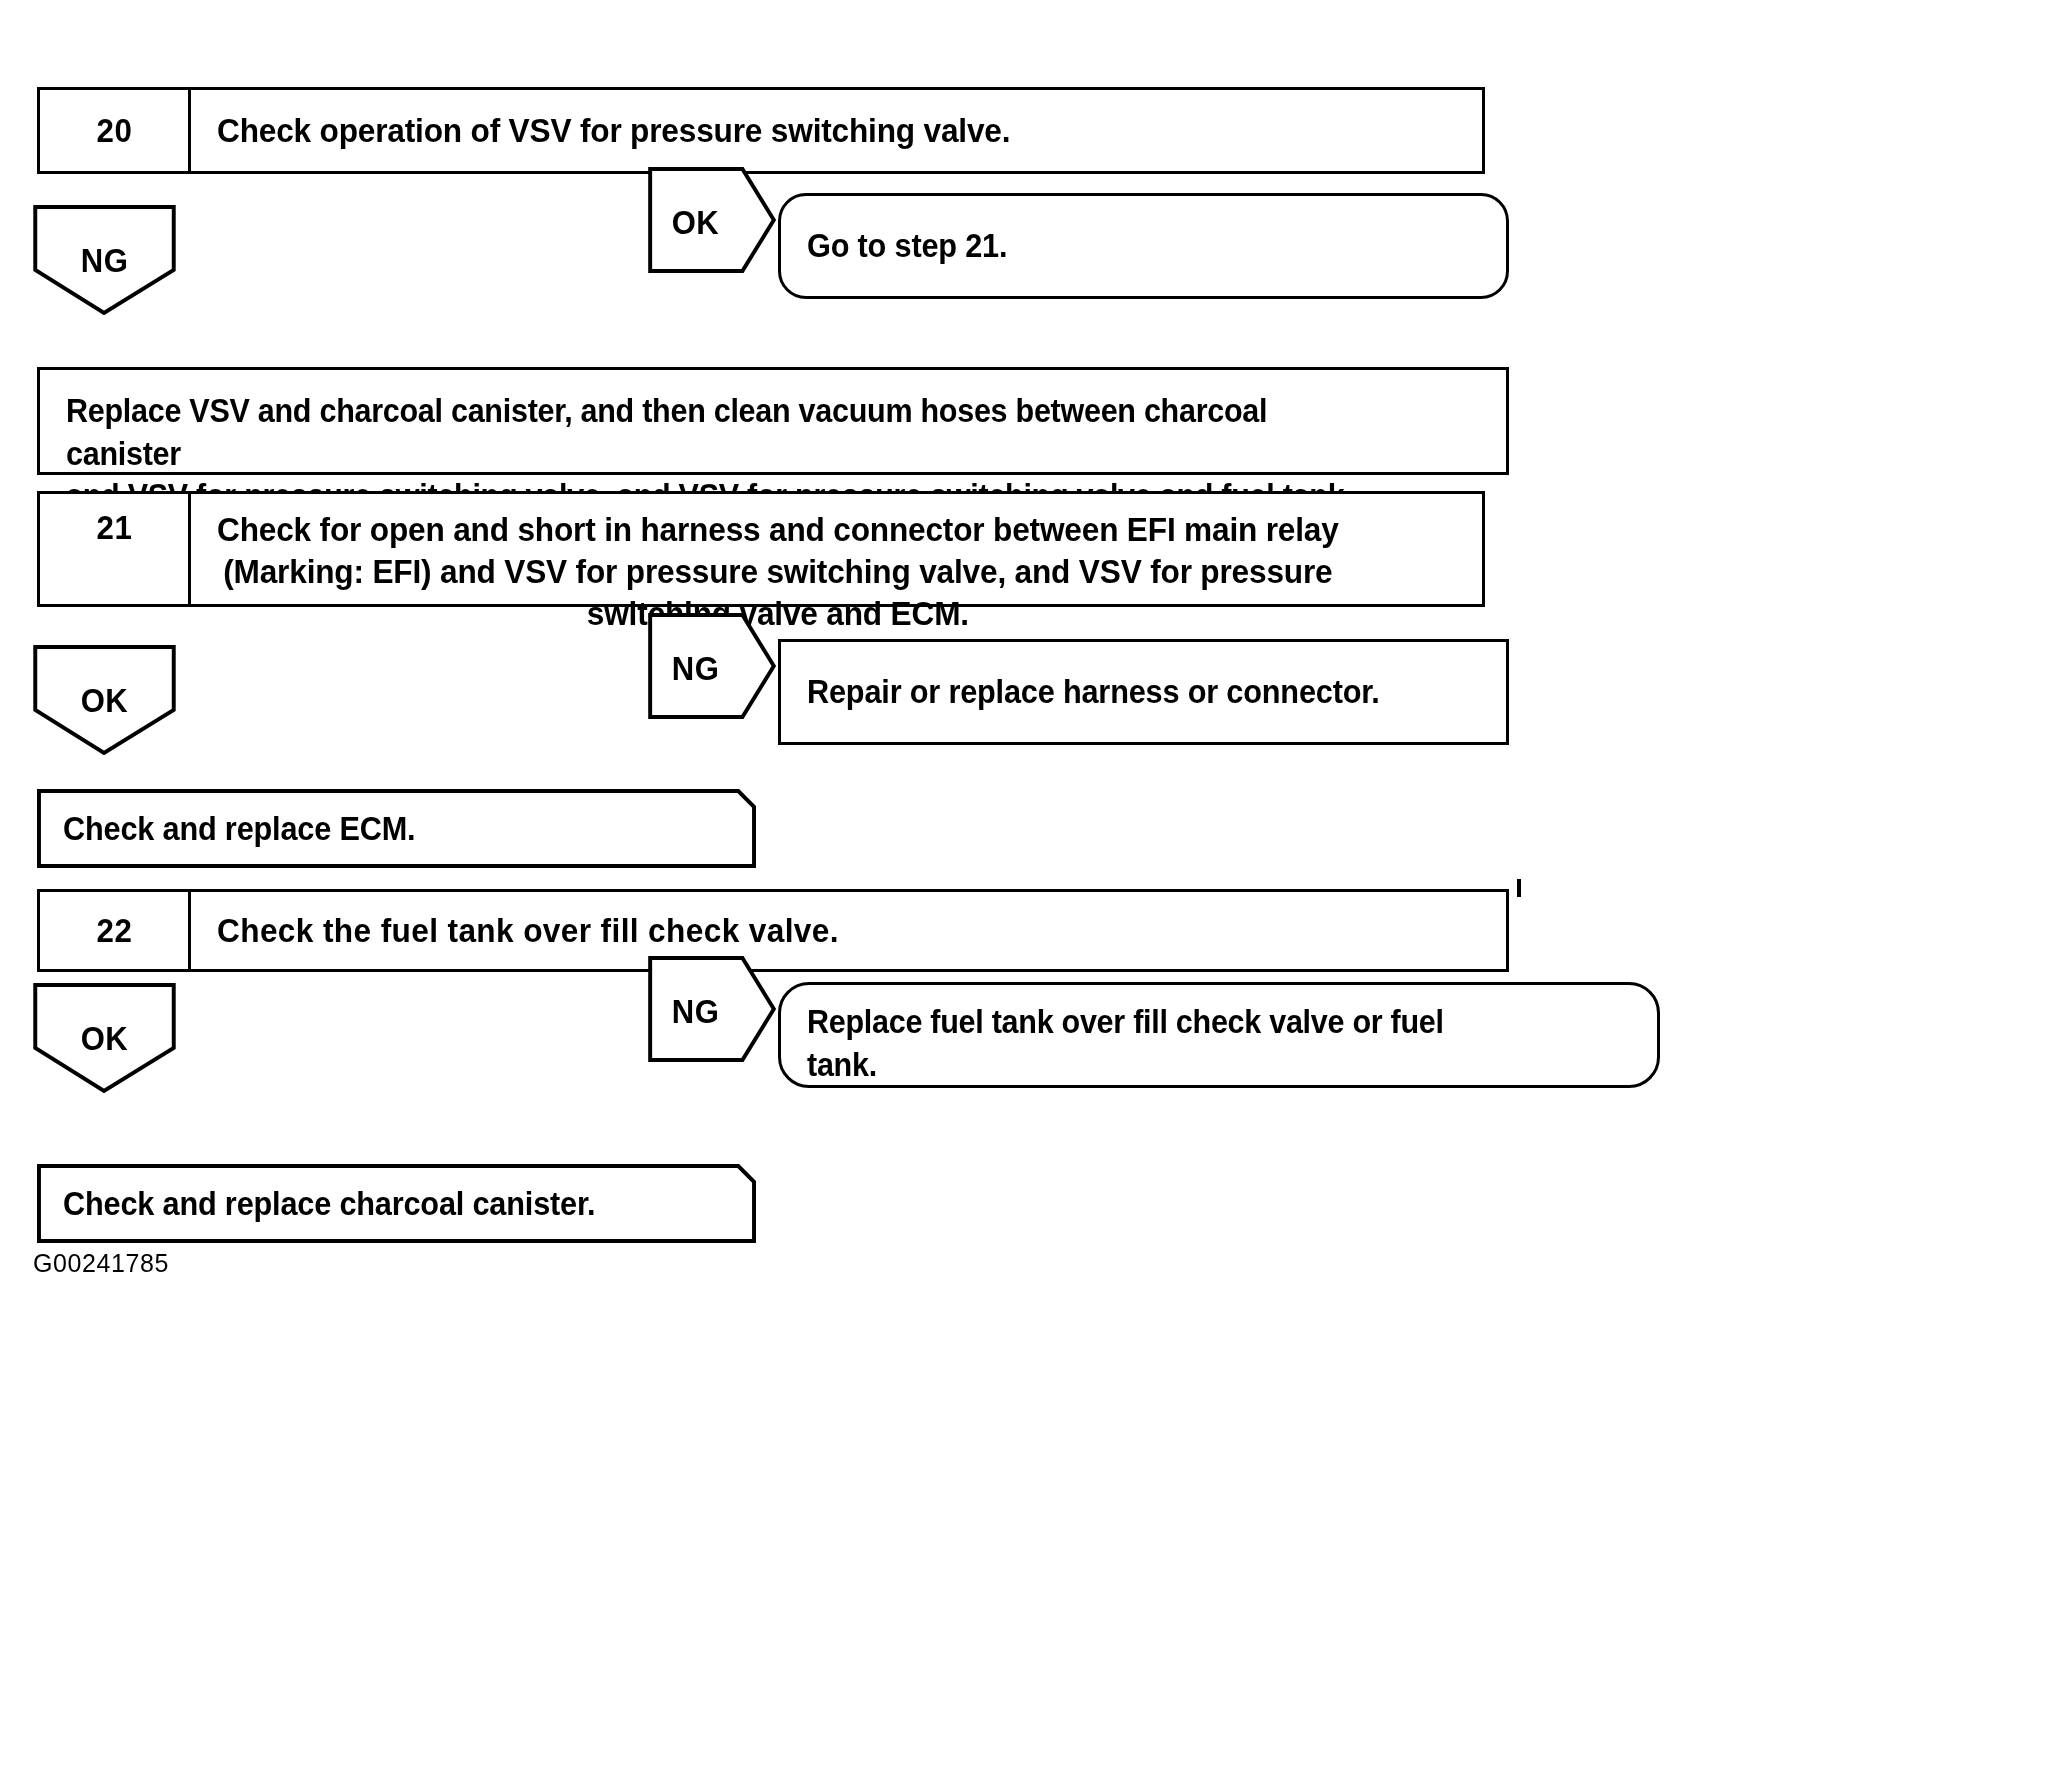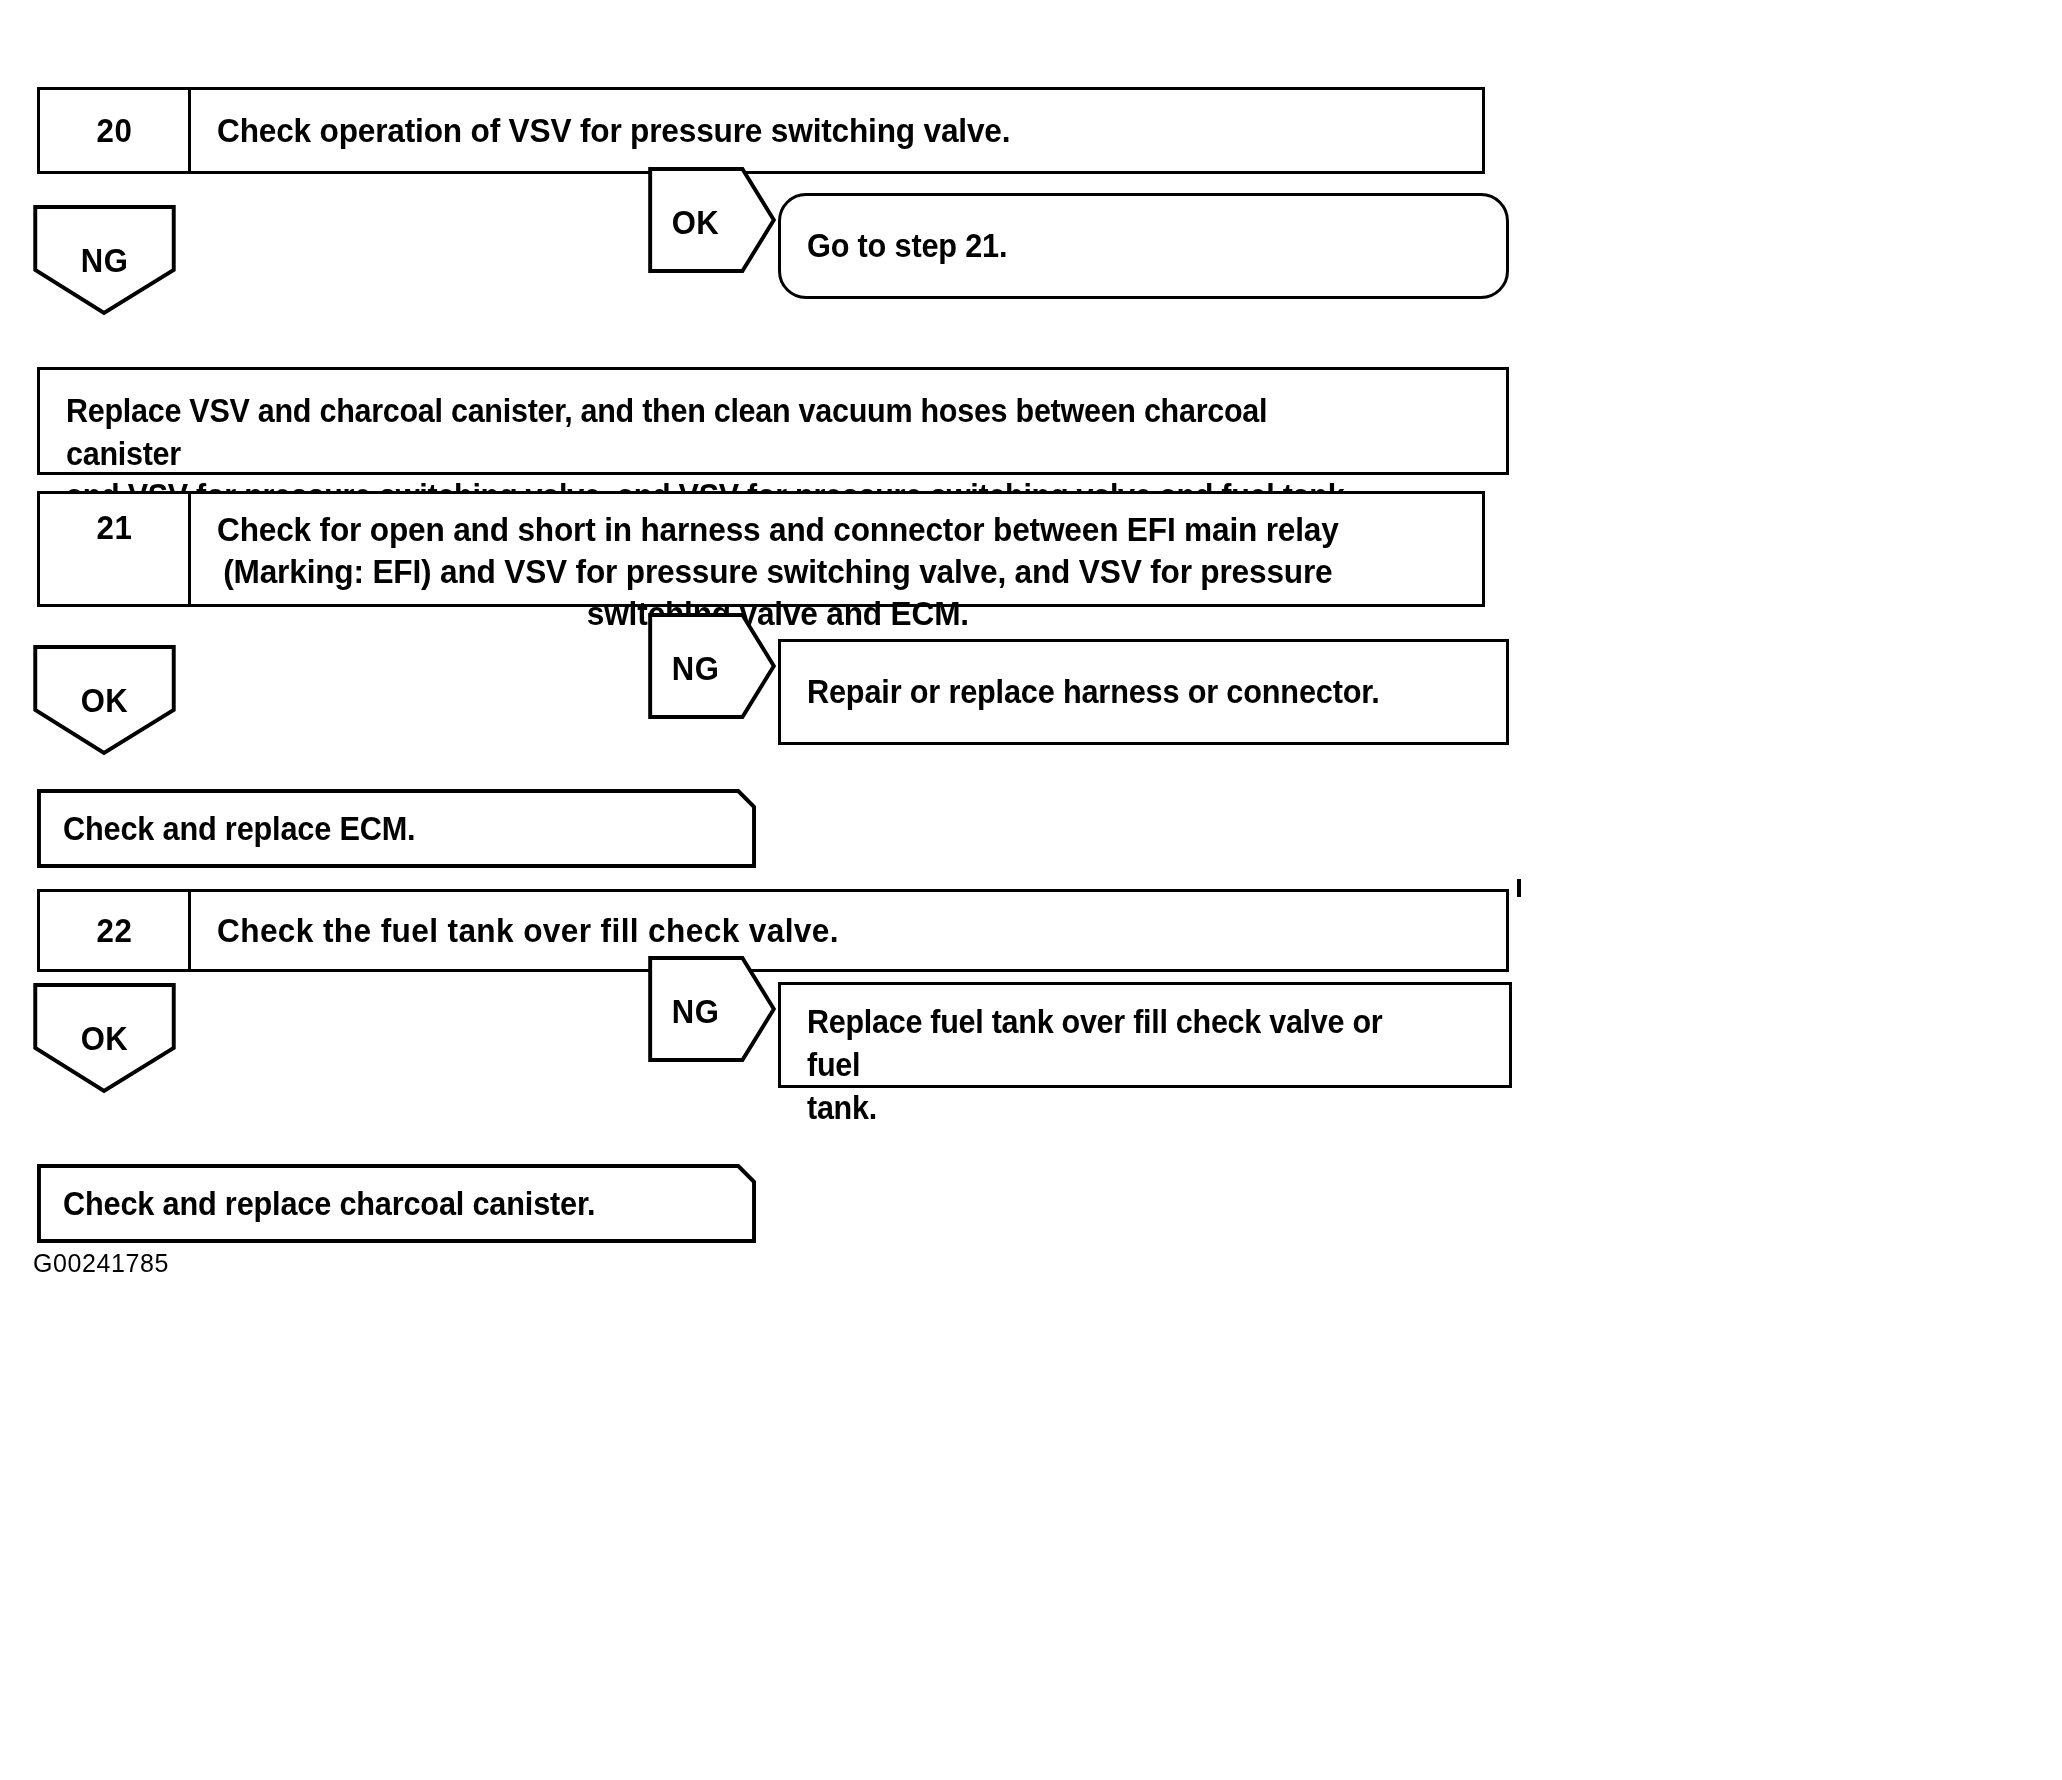--- a/index.html
+++ b/index.html
@@ -210,21 +210,21 @@
 
   <div class="tick" style="left:1517px;top:879px;width:3.9px;height:17.7px;"></div>
 
   <div class="arrow arrow-right" style="left:648px;top:956px;width:128px;height:106px;">
     <svg width="128" height="106" viewBox="0 0 130 108">
       <polygon points="2,2 96,2 128,54 96,106 2,106" fill="#ffffff" stroke="#000000" stroke-width="4" stroke-linejoin="miter"></polygon>
     </svg>
     <div class="alabel">NG</div>
   </div>
 
-  <div class="abs parabox" style="left:778px;top:956px;width:734px;height:106px;padding-top:15.8px;">
+  <div class="abs parabox" style="left:778px;top:956px;width:882px;height:106px;padding-top:15.8px;border-radius:31px;">
     <span>Replace fuel tank over fill check valve or fuel
 tank.</span>
   </div>
 
   <div class="arrow arrow-down" style="left:33px;top:983px;width:143px;height:110px;">
     <svg width="143" height="110" viewBox="0 0 145 112">
       <polygon points="2,2 143,2 143,66 72,110 2,66" fill="#ffffff" stroke="#000000" stroke-width="4" stroke-linejoin="miter"></polygon>
     </svg>
     <div class="alabel">OK</div>
   </div>

